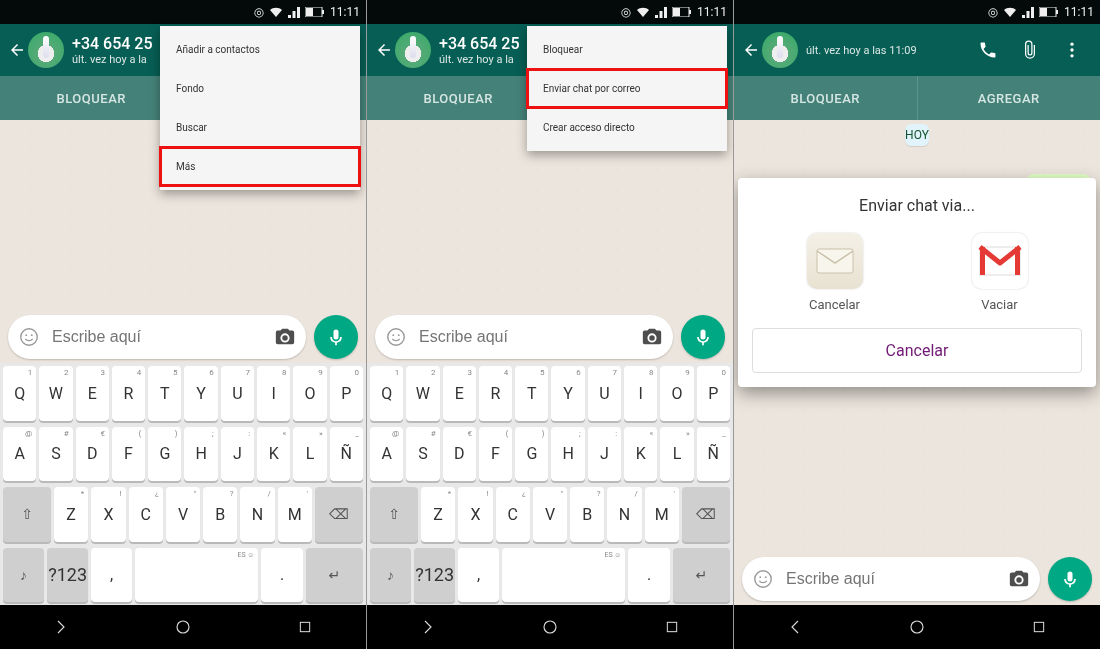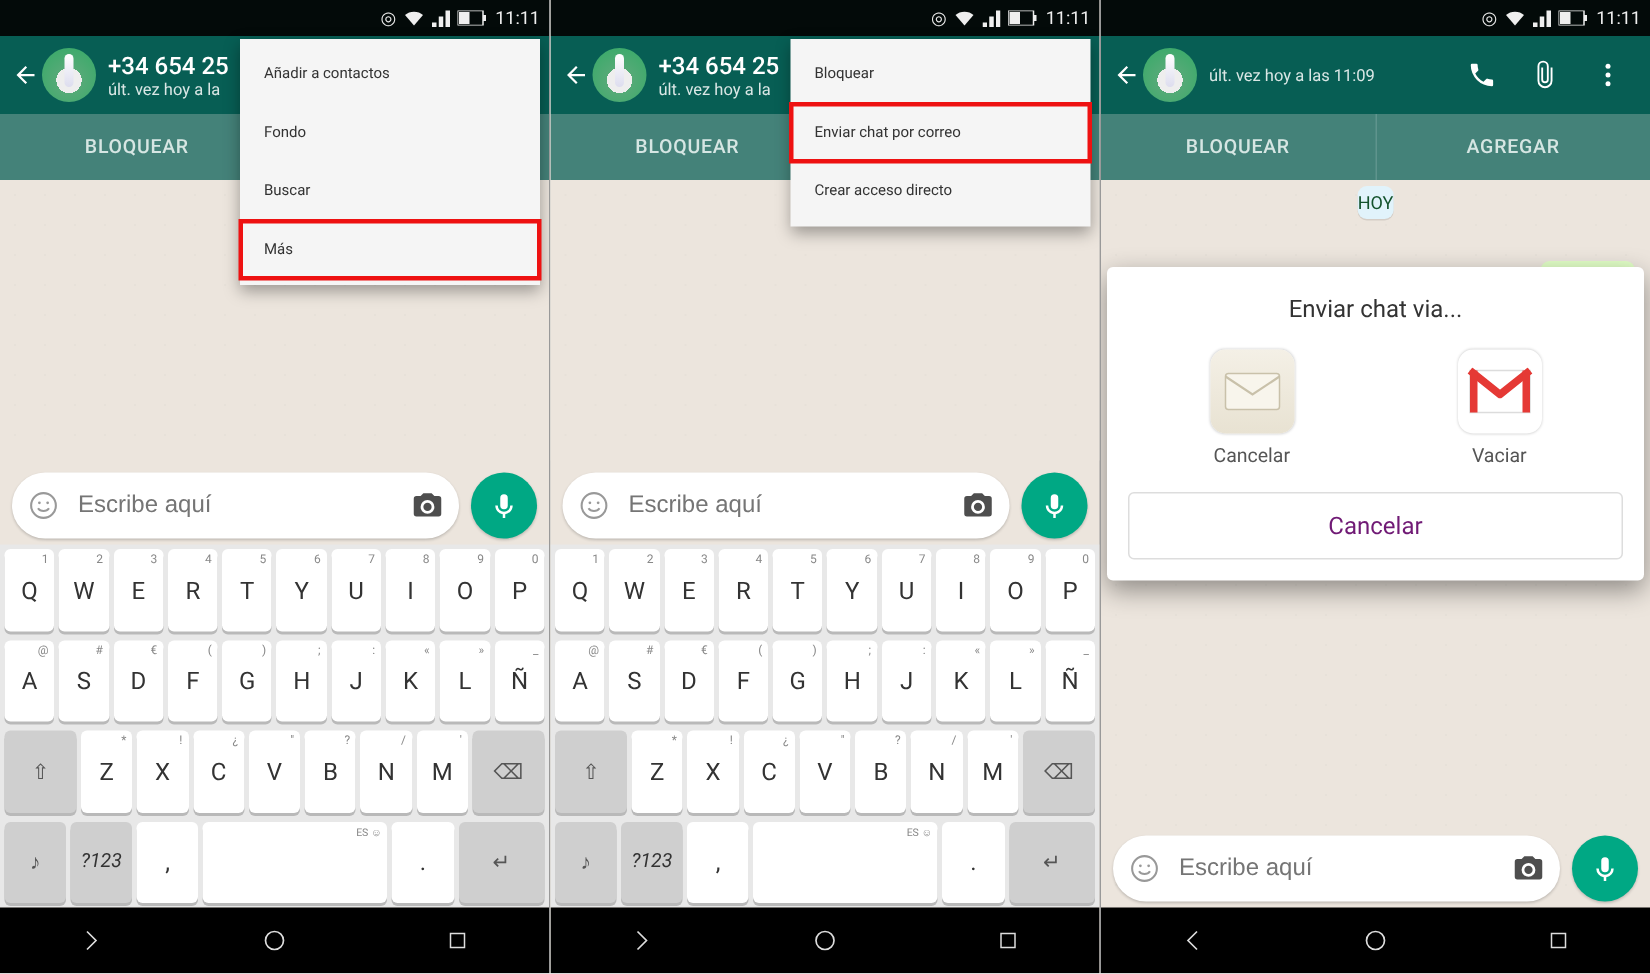--- a/index.html
+++ b/index.html
@@ -36,21 +36,21 @@
 .input-pill .emoji { color: #999; }
 .input-pill .camera { color: #4e4e4e; }
 .input-pill input { border: none; flex: 1; font-size: 16px; color: #888; outline: none; background: transparent; }
 .mic-btn { width: 44px; height: 44px; border-radius: 50%; background: #00a884; display: flex; align-items: center; justify-content: center; color: #fff; box-shadow: 0 1px 2px rgba(0,0,0,.2); }
 
 .keyboard { background: #e8e8e8; height: 242px; display: flex; flex-direction: column; }
 .krow { flex: 1; display: flex; gap: 3px; padding: 3px; }
 .key { flex: 1; background: #fff; border-radius: 4px; box-shadow: 0 2px 0 rgba(0,0,0,.2); display: flex; align-items: center; justify-content: center; font-size: 16px; color: #333; position: relative; }
 .key .hint { position: absolute; top: 2px; right: 4px; font-size: 8px; color: #888; }
 .key.fn { background: #cfcfcf; }
-.key.symtext { font-size: 13px; font-style: italic; }
+.key.symtext { font-size: 18px; }
 .key.space { flex: 3; }
 .key.enter { flex: 1.4; background: #cfcfcf; }
 .key .sicon { font-size: 14px; color: #555; }
 .krow.r4 .key:first-child, .krow.r4 .key:last-child { flex: 1.4; }
 
 .nav-bar { background: #000; height: 44px; display: flex; align-items: center; justify-content: space-around; color: #ddd; }
 .nav-bar .n { width: 22px; height: 22px; display: flex; align-items: center; justify-content: center; }
 
 .dropdown { position: absolute; top: 26px; right: 6px; width: 200px; background: #f5f5f5; box-shadow: 0 4px 10px rgba(0,0,0,.35); z-index: 20; padding: 4px 0; }
 .dropdown .item { padding: 14px 16px; font-size: 10px; color: #333; }

